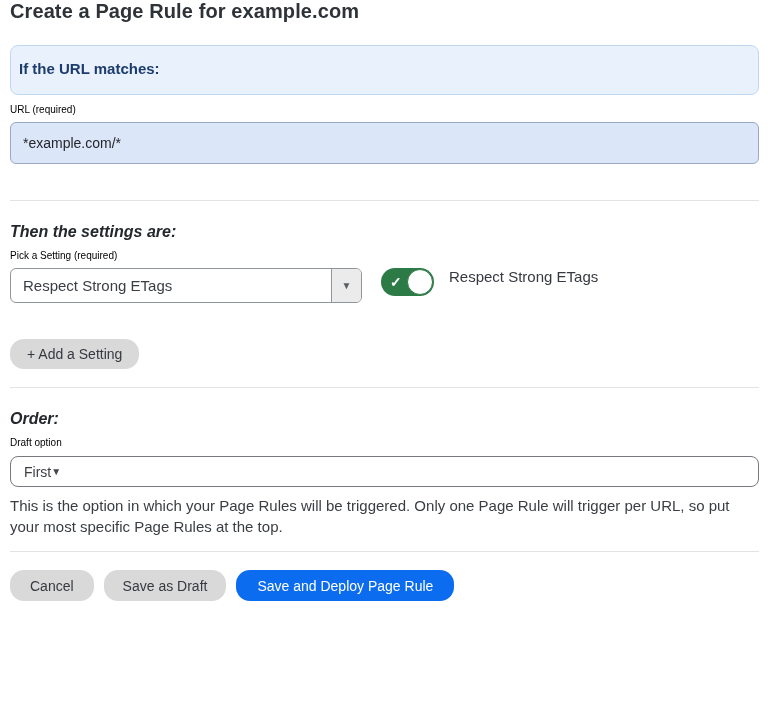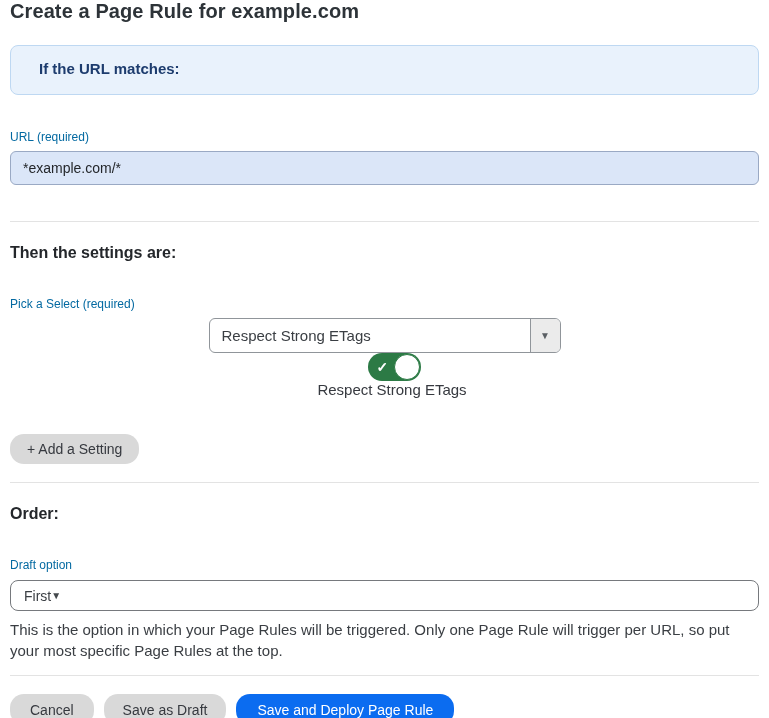--- a/index.html
+++ b/index.html
@@ -18,43 +18,43 @@
     color: #2d3338;
     padding-top: 0;
     letter-spacing: 0.1px;
   }
 
   .info-box {
     margin-top: 22px;
     background: #e9f2fc;
     border: 1px solid #bed8f2;
     border-radius: 8px;
-    padding: 11px 28px 13px;
+    padding: 11px 8px 13px;
     color: #1d3c6e;
     font-size: 15px;
     line-height: 24px;
   }
   .info-box .info-heading { font-weight: 700; }
   .info-box a.info-link {
     color: #1b63d8;
     text-decoration: underline;
     cursor: pointer;
   }
 
   .field-label {
-    margin-top: 35px;
-    font-size: 12px;
-    color: #0369a1;
+    margin-top: 9px;
+    font-size: 10px;
+    color: #000000;
   }
 
   .url-input {
     display: block;
     width: 100%;
     margin-top: 7px;
-    height: 34px;
+    height: 42px;
     background: #dbe6f8;
     border: 1px solid #9aa9c4;
     border-radius: 6px;
     padding: 0 12px;
     font-family: "Liberation Sans", sans-serif;
     font-size: 14px;
     color: #24272b;
     outline: none;
   }
 
@@ -65,27 +65,26 @@
   }
   .divider-1 { margin-top: 36px; }
   .divider-2 { margin-top: 18px; }
   .divider-3 { margin-top: 14px; }
 
   .section-heading {
     font-size: 16px;
     font-weight: 700;
     color: #24272b;
     margin-top: 22px;
+    font-style: italic;
   }
 
   .setting-row {
     margin-top: 7px;
     display: flex;
-    align-items: center;
-    flex-direction: column;
   }
 
   .setting-select {
     width: 352px;
     height: 35px;
     border: 1px solid #90959a;
     border-radius: 6px;
     background: #ffffff;
     display: flex;
     align-items: stretch;
@@ -219,21 +218,21 @@
   <div class="info-heading">If the URL matches:</div>
 </div>
 
 <div class="field-label">URL (required)</div>
 <input class="url-input" type="text" value="*example.com/*" style="">
 
 <hr class="divider divider-1">
 
 <div class="section-heading">Then the settings are:</div>
 
-<div class="field-label">Pick a Select (required)</div>
+<div class="field-label">Pick a Setting (required)</div>
 
 <div class="setting-row">
   <div class="setting-select">
     <div class="select-value">Respect Strong ETags</div>
     <div class="select-arrow-seg">
         <span>▼</span>
       </div>
   </div>
   <div class="toggle" role="switch" aria-checked="true">
     <span class="toggle-check">✓</span>

